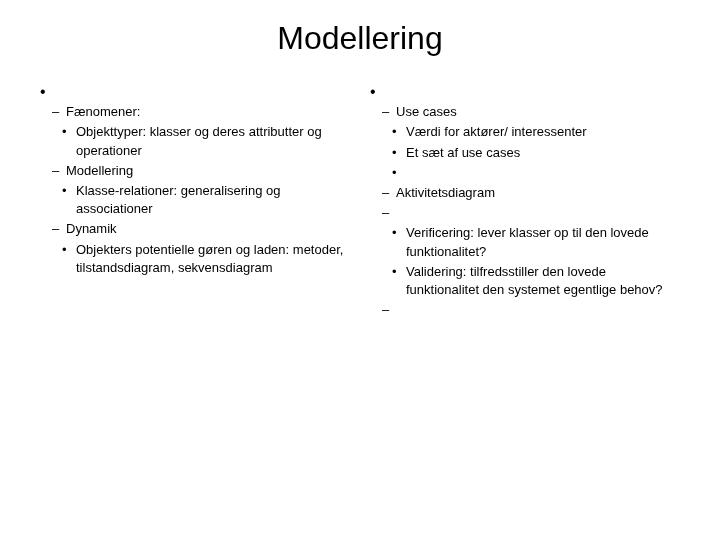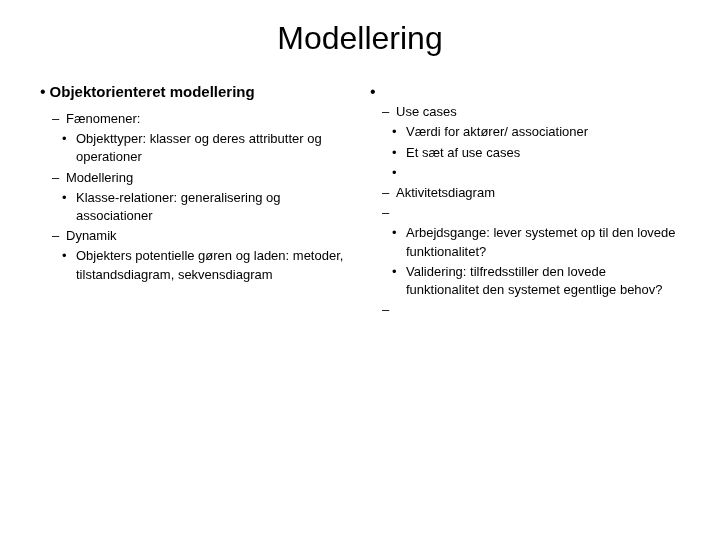--- a/index.html
+++ b/index.html
@@ -117,21 +117,20 @@
 <div class="slide">
   <h1 class="title">Modellering</h1>
 
   <div class="columns">
 
     <div class="column">
       <ul class="top-level">
         <li>
           <div class="bullet-main">
             <span class="bullet-dot">•</span>
-            <span class="col-header">Objektorienteret modellering</span>
           </div>
           <ul class="sub-list">
 
             <li>
               <div class="dash-item">
                 <span class="dash">–</span>
                 <span>Fænomener:</span>
               </div>
               <ul class="sub-sub-list">
                 <li>
@@ -181,21 +180,21 @@
           <ul class="sub-list">
 
             <li>
               <div class="dash-item">
                 <span class="dash">–</span>
                 <span>Use cases</span>
               </div>
               <ul class="sub-sub-list">
                 <li>
                   <span class="sub-bullet">•</span>
-                  <span>Værdi for aktører/ associationer</span>
+                  <span>Værdi for aktører/ interessenter</span>
                 </li>
                 <li>
                   <span class="sub-bullet">•</span>
                   <span>Et sæt af use cases</span>
                 </li>
                 <li>
                   <span class="sub-bullet">•</span>
                 </li>
               </ul>
             </li>
@@ -207,21 +206,21 @@
               </div>
             </li>
 
             <li>
               <div class="dash-item">
                 <span class="dash">–</span>
               </div>
               <ul class="sub-sub-list">
                 <li>
                   <span class="sub-bullet">•</span>
-                  <span>Arbejdsgange: lever systemet op til den lovede funktionalitet?</span>
+                  <span>Verificering: lever klasser op til den lovede funktionalitet?</span>
                 </li>
                 <li>
                   <span class="sub-bullet">•</span>
                   <span>Validering: tilfredsstiller den lovede funktionalitet den systemet egentlige behov?</span>
                 </li>
               </ul>
             </li>
 
             <li>
               <div class="dash-item">

